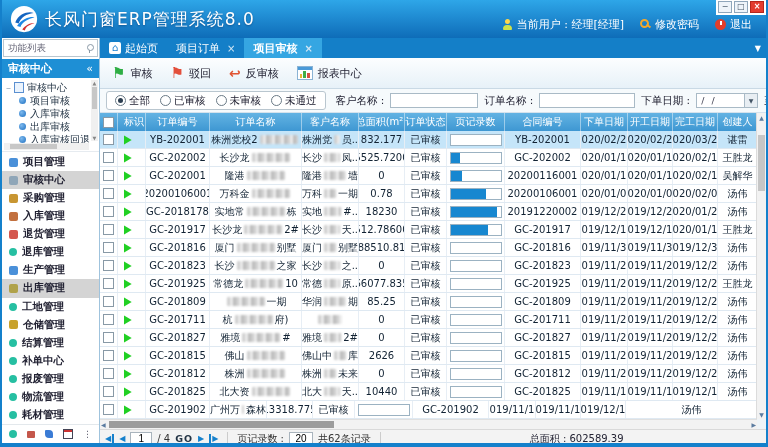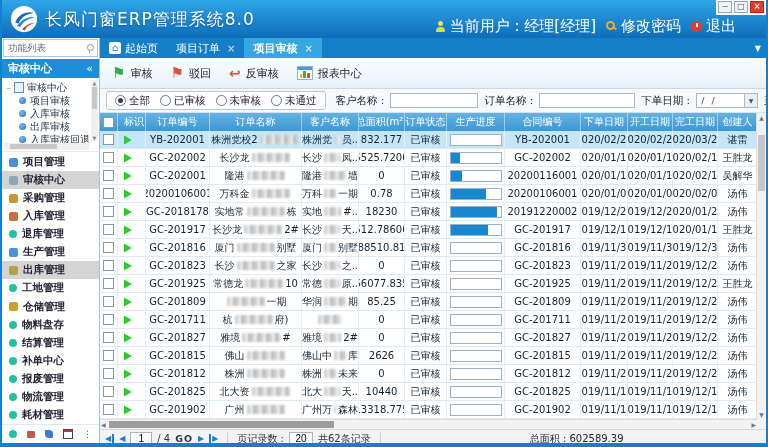--- a/index.html
+++ b/index.html
@@ -2,21 +2,21 @@
 <html><head>
 <meta charset="utf-8">
 <style>
   html,body{margin:0;padding:0}
   body{width:768px;height:447px;overflow:hidden;font-family:"DejaVu Sans","Liberation Sans",sans-serif;background:#fff}
   .window{width:768px;height:447px;box-sizing:border-box;border-left:2px solid #1480cb;border-right:2px solid #1480cb;display:flex;flex-direction:column;background:#fff;position:relative}
   
   .titlebar{height:38px;flex:none;background:linear-gradient(#2ea6e8,#0e6cb8);display:flex;align-items:center;position:relative}
   .logo{width:28px;height:28px;margin:0 7px 0 8px;flex:none}
   .app-title{color:#fff;font-size:17px;font-weight:normal;letter-spacing:1px;text-shadow:0 1px 2px rgba(0,40,90,.45)}
-  .user-area{position:absolute;right:30px;top:17px;display:flex;gap:10px;color:#fff;font-size:15px;align-items:center;white-space:nowrap}
+  .user-area{position:absolute;right:14px;top:17px;display:flex;gap:16px;color:#fff;font-size:11px;align-items:center;white-space:nowrap}
   .user-item{display:flex;align-items:center;gap:4px}
   .ic-user{width:11px;height:11px;position:relative;display:inline-block}
   .ic-user::before{content:"";position:absolute;left:3px;top:0;width:5px;height:5px;border-radius:50%;background:#ffd84d}
   .ic-user::after{content:"";position:absolute;left:1px;bottom:0;width:9px;height:5px;border-radius:4px 4px 1px 1px;background:#cfe24a}
   .ic-key{width:11px;height:11px;position:relative;display:inline-block}
   .ic-key::before{content:"";position:absolute;left:0;top:0;width:5px;height:5px;border:2px solid #f4a82c;border-radius:50%}
   .ic-key::after{content:"";position:absolute;left:6px;top:6px;width:5px;height:2px;background:#f4a82c;box-shadow:3px 2px 0 -1px #f4a82c;transform:rotate(40deg)}
   .ic-power{width:11px;height:11px;border-radius:50%;background:#e23d2a;position:relative;display:inline-block}
   .ic-power::before{content:"";position:absolute;left:5px;top:2px;width:1.5px;height:4px;background:#fff}
   .win-controls{position:absolute;top:0;right:0;background:#fff;padding:1px 2px 2px;display:flex;gap:2px}
@@ -208,42 +208,42 @@
           </div>
           <div class="m-item">
             <span class="m-ic square" style="background: rgb(200, 150, 50);"></span>
             <span>采购管理</span>
           </div>
           <div class="m-item">
             <span class="m-ic square" style="background: rgb(194, 112, 62);"></span>
             <span>入库管理</span>
           </div>
           <div class="m-item">
+            <span class="m-ic square" style="background: rgb(212, 87, 78);"></span>
+            <span>退货管理</span>
+          </div>
+          <div class="m-item">
             <span class="m-ic dot" style="background: rgb(38, 191, 162);"></span>
             <span>退库管理</span>
           </div>
           <div class="m-item">
             <span class="m-ic square" style="background: rgb(74, 144, 217);"></span>
             <span>生产管理</span>
           </div>
           <div class="m-item sel">
             <span class="m-ic square" style="background: rgb(176, 162, 74);"></span>
             <span>出库管理</span>
           </div>
           <div class="m-item">
             <span class="m-ic dot" style="background: rgb(38, 191, 162);"></span>
             <span>工地管理</span>
           </div>
           <div class="m-item">
             <span class="m-ic square" style="background: rgb(200, 162, 44);"></span>
             <span>仓储管理</span>
-          </div>
-          <div class="m-item">
-            <span class="m-ic dot" style="background: rgb(38, 191, 162);"></span>
-            <span>物料盘存</span>
           </div>
           <div class="m-item">
             <span class="m-ic dot" style="background: rgb(38, 191, 162);"></span>
             <span>结算管理</span>
           </div>
           <div class="m-item">
             <span class="m-ic dot" style="background: rgb(38, 191, 162);"></span>
             <span>补单中心</span>
           </div>
           <div class="m-item">
@@ -357,21 +357,21 @@
               <div class="hcell w4">
                 <span>客户名称</span>
               </div>
               <div class="hcell w5">
                 <span>总面积(m²)</span>
               </div>
               <div class="hcell w6">
                 <span>订单状态</span>
               </div>
               <div class="hcell w7">
-                <span>生产进度</span>
+                <span>页记录数</span>
               </div>
               <div class="hcell w8">
                 <span>合同编号</span>
               </div>
               <div class="hcell w9">
                 <span>下单日期</span>
               </div>
               <div class="hcell w10">
                 <span>开工日期</span>
               </div>
@@ -1080,24 +1080,20 @@
               </div>
               <div class="grow">
                 <div class="gcell w0">
                   <span class="chk"></span>
                 </div>
                 <div class="gcell w1">
                   <span class="tri">▶</span>
                 </div>
                 <div class="gcell w2">
                   <span>GC-201902</span>
-                </div>
-                <div class="gcell w3">
-                  <span>广州</span>
-                  <span class="mask m-name"></span>
                 </div>
                 <div class="gcell w4">
                   <span>广州万</span>
                   <span class="mask m-cust"></span>
                   <span>森林</span>
                 </div>
                 <div class="gcell w5">
                   <span>13318.775</span>
                 </div>
                 <div class="gcell w6">

